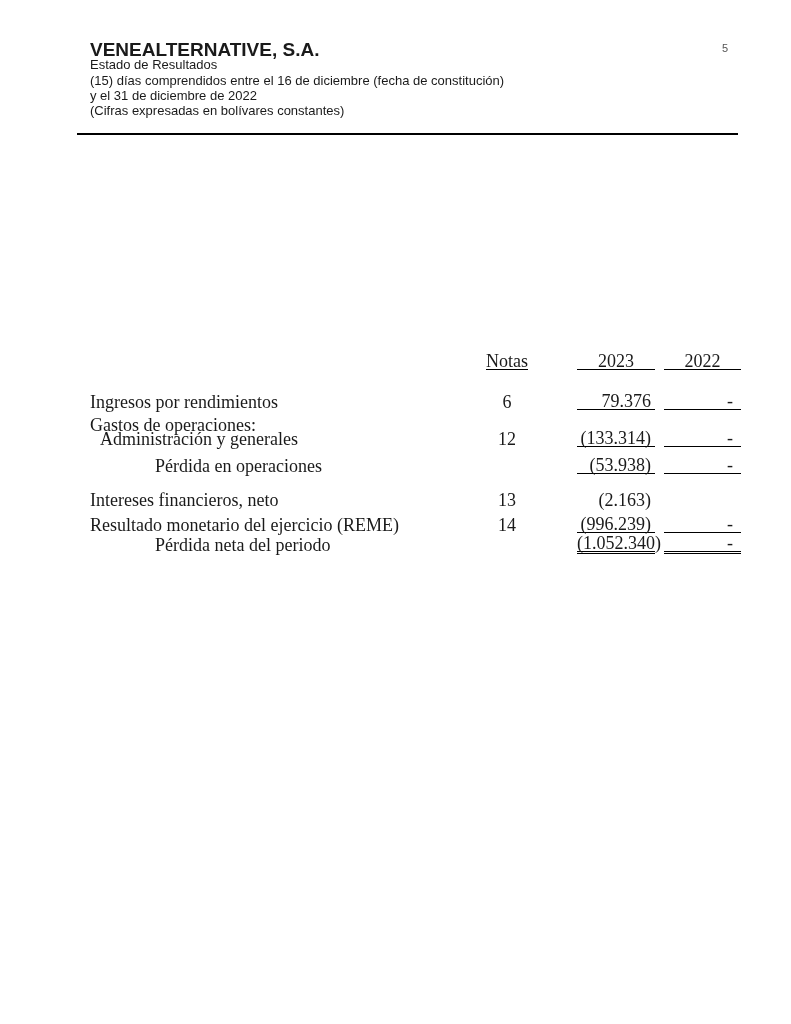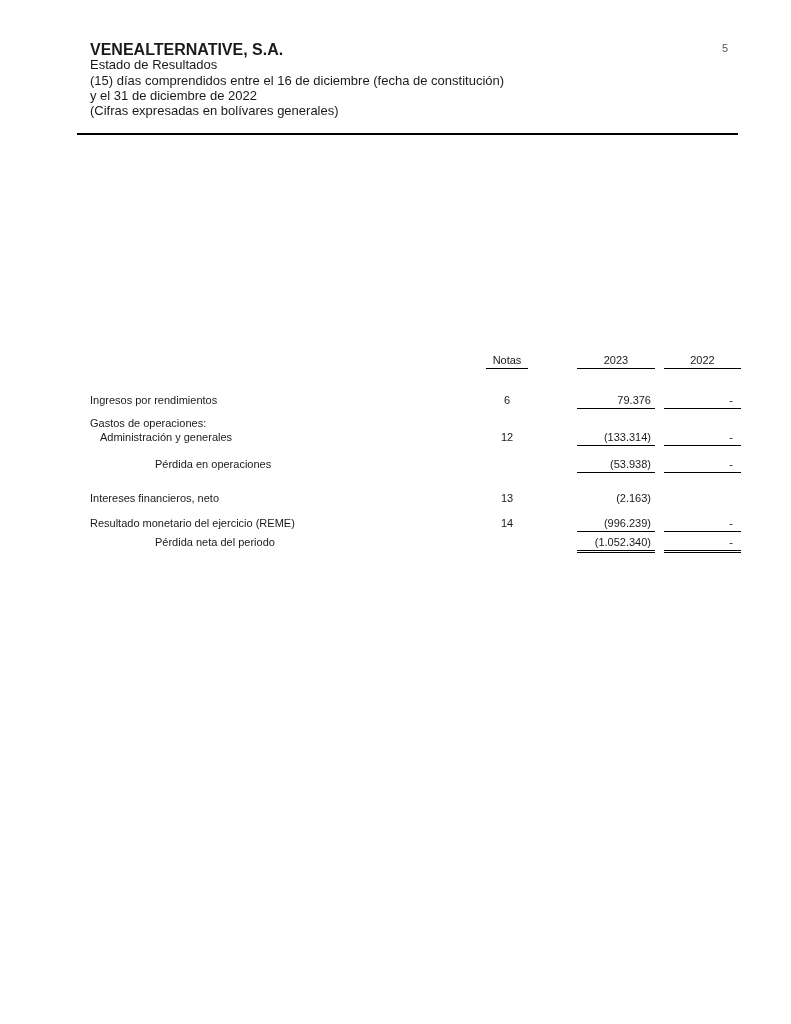--- a/index.html
+++ b/index.html
@@ -20,21 +20,21 @@
   .header-block {
     position: absolute;
     left: 90px;
     top: 42px;
     font-size: 13px;
     line-height: 15.3px;
     white-space: nowrap;
   }
   .company-name {
     font-weight: bold;
-    font-size: 16px;
+    font-size: 19px;
   }
   .page-number {
     position: absolute;
     left: 722px;
     top: 42px;
     font-size: 11px;
     color: #555555;
   }
   .header-rule {
     position: absolute;
@@ -43,25 +43,26 @@
     width: 661px;
     height: 0;
     border-top: 2px solid #000000;
   }
   
   .row {
     position: absolute;
     left: 90px;
     width: 651px;
     display: flex;
-    align-items: flex-start;
-    font-size: 11px;
+    align-items: center;
+    font-size: 18px;
     line-height: 15px;
     height: 18px;
     white-space: nowrap;
+    font-family: Liberation Serif, serif;
   }
   .cell-label { flex: 1; text-align: left; }
   .indent-1 { padding-left: 10px; }
   .indent-2 { padding-left: 65px; }
   .cell-nota { width: 42px; text-align: center; }
   .colgap-1 { width: 17px; }
   .cell-v2023 { width: 78px; text-align: right; padding-right: 4px; box-sizing: border-box; margin-left: 32px; }
   .colgap-2 { width: 9px; }
   .cell-v2022 { width: 77px; text-align: right; padding-right: 8px; box-sizing: border-box; }
   .ul  { border-bottom: 1.5px solid #000000; }
@@ -85,21 +86,21 @@
 
 <div class="page">
 
   <div class="page-number">5</div>
 
   <div class="header-block">
     <div class="company-name">VENEALTERNATIVE, S.A.</div>
     <div>Estado de Resultados</div>
     <div>(15) días comprendidos entre el 16 de diciembre (fecha de constitución)</div>
     <div>y el 31 de diciembre de 2022</div>
-    <div>(Cifras expresadas en bolívares generales)</div>
+    <div>(Cifras expresadas en bolívares constantes)</div>
   </div>
 
   <div class="header-rule"></div>
 
   <div class="row row-colheads" style="top:353px;">
     <div class="cell-label"></div>
     <div class="cell-nota ul">Notas</div>
     <div class="colgap-1"></div>
     <div class="cell-v2023 ul">2023</div>
     <div class="colgap-2"></div>

